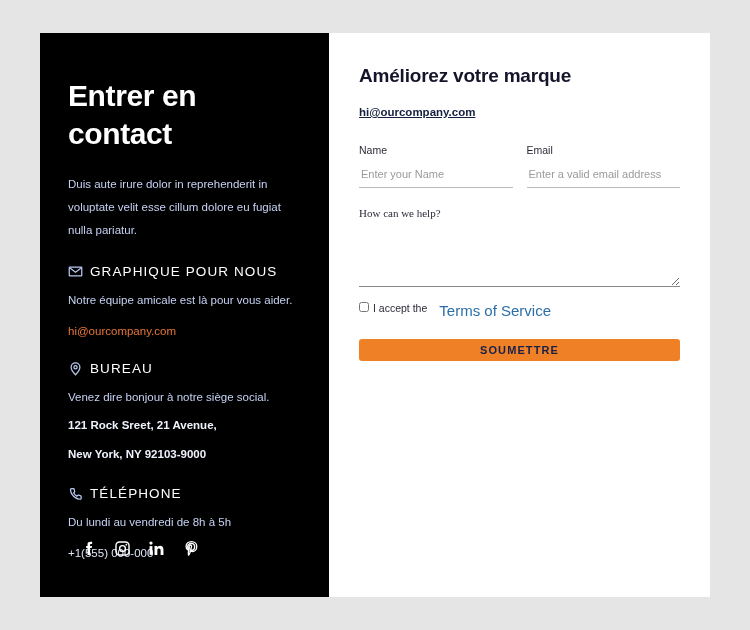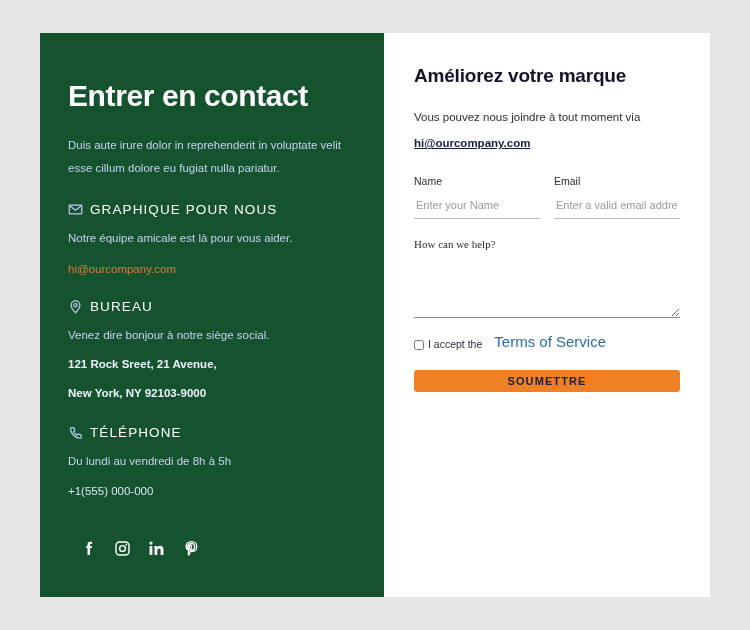--- a/index.html
+++ b/index.html
@@ -18,22 +18,22 @@
     left: 40px;
     top: 33px;
     width: 670px;
     height: 564px;
     display: flex;
     background: #ffffff;
   }
 
   
   .left-panel {
-    width: 344px;
-    background: #14532d;
+    width: 289px;
+    background: #000000;
     box-sizing: border-box;
     padding: 30px 28px 0 28px;
     position: relative;
     color: #ffffff;
   }
   .headline {
     font-size: 30px;
     line-height: 1.28;
     font-weight: bold;
     letter-spacing: -0.4px;
@@ -207,21 +207,21 @@
     resize: vertical;
     background: transparent;
     font-family: "Liberation Sans", sans-serif;
     font-size: 11px;
     color: #333;
     display: block;
   }
 
   .accept-row {
     display: flex;
-    align-items: flex-end;
+    align-items: flex-start;
     gap: 4px;
     margin-top: 15px;
   }
   .accept-row input[type="checkbox"] {
     width: 10px;
     height: 10px;
     margin: 0;
   }
   .accept-row .accept-text {
     font-size: 10.5px;
@@ -328,21 +328,20 @@
           <path d="M9.2 21.2c-.5-1.9-.2-4 .1-5.3l1.1-4.6a3.9 3.9 0 0 1-.3-1.6c0-1.5.9-2.6 2-2.6.9 0 1.4.7 1.4 1.6 0 1-.6 2.4-.9 3.8-.3 1.1.6 2 1.7 2 2 0 3.5-2.2 3.5-5.2 0-2.7-1.9-4.6-4.7-4.6-3.2 0-5.1 2.4-5.1 4.9 0 1 .3 2 .8 2.6.1.1.1.2.1.3l-.3 1.2c0 .2-.2.2-.4.1-1.5-.7-2.4-2.8-2.4-4.5 0-3.7 2.7-7.1 7.8-7.1 4.1 0 7.2 2.9 7.2 6.8 0 4.1-2.5 7.3-6.1 7.3-1.2 0-2.3-.6-2.7-1.4l-.7 2.8c-.3 1-1 2.3-1.5 3.1z"></path>
         </svg>
       </a>
     </div>
   </div>
 
   <div class="right-panel">
 
     <div class="form-title">Améliorez votre marque</div>
 
-    <div class="form-sub">Vous pouvez nous joindre à tout moment via</div>
 
     <a class="form-email" href="#">hi@ourcompany.com</a>
 
     <div class="field-row">
       <div class="field">
         <label>Name</label>
         <input type="text" placeholder="Enter your Name" style="">
       </div>
       <div class="field">
         <label>Email</label>

